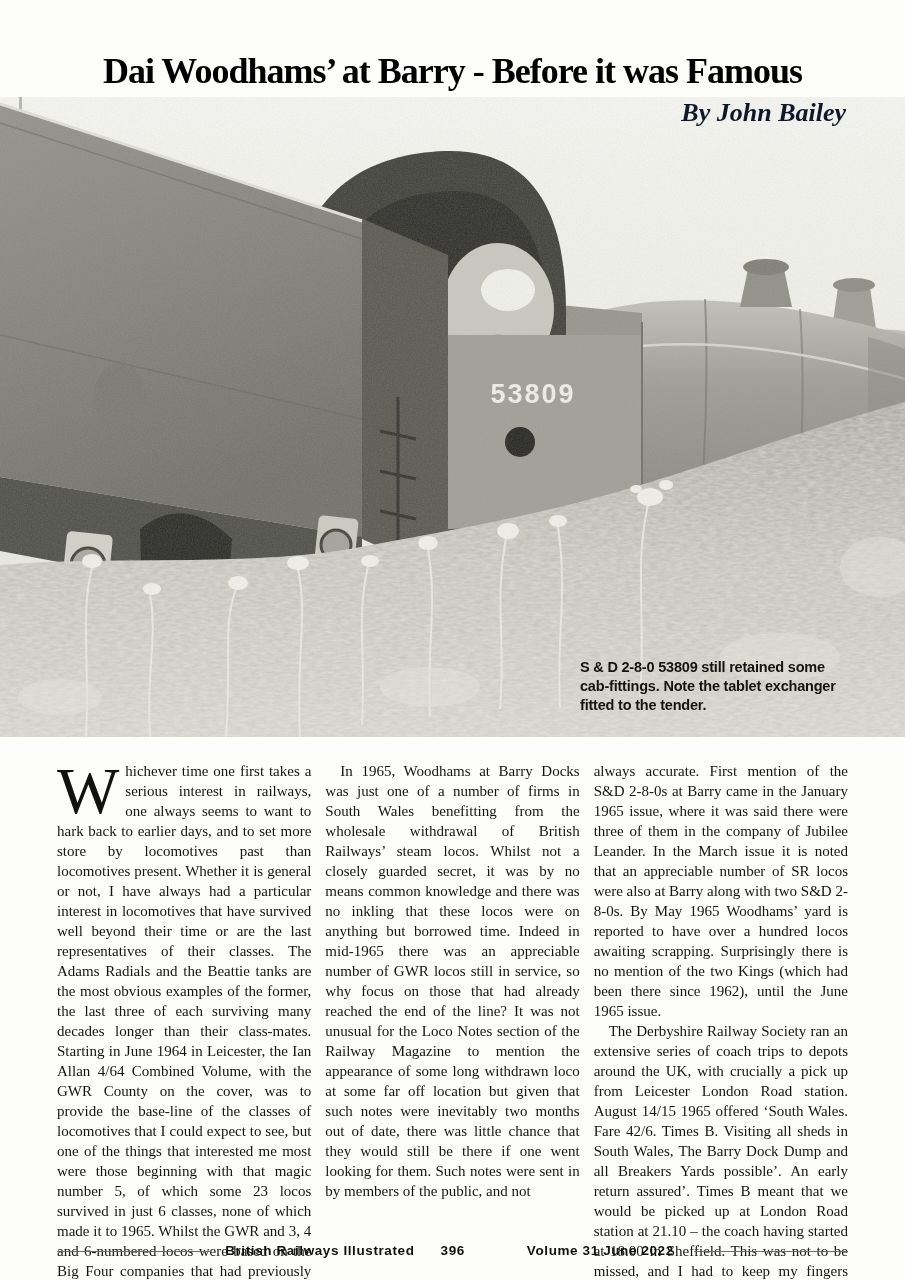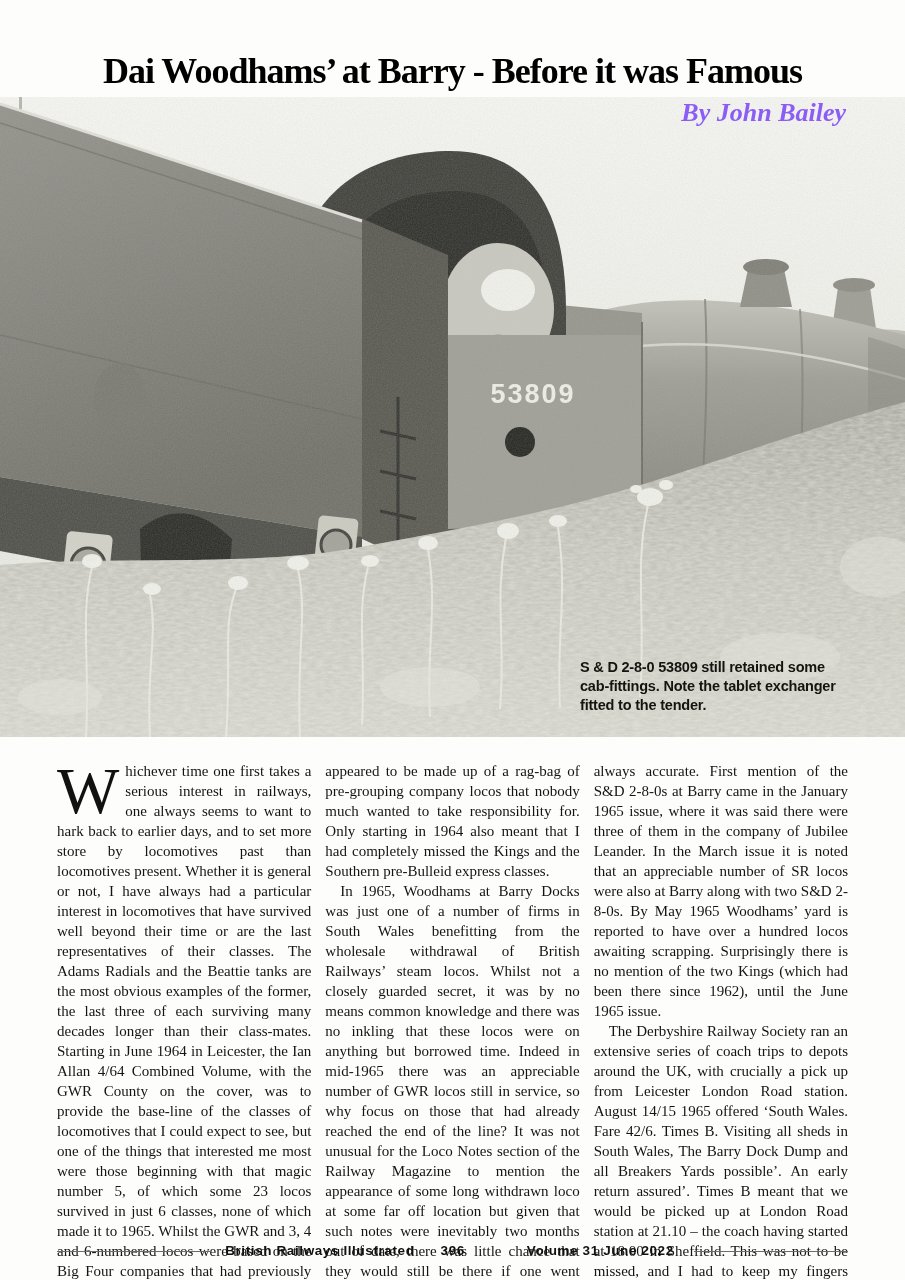--- a/index.html
+++ b/index.html
@@ -2,21 +2,21 @@
 <html><head>
 <meta charset="utf-8">
 <style>
   html,body{margin:0;padding:0;}
   body{width:905px;height:1280px;position:relative;background:#fdfdfb;font-family:"Liberation Serif",serif;}
   .page{position:absolute;inset:0;overflow:hidden;background:#fdfdfb;}
 
   .title{position:absolute;top:52px;left:0;width:100%;margin:0;text-align:center;
     font:700 36px/1.1 "Liberation Serif",serif;letter-spacing:-1px;color:#000000;}
   .byline{position:absolute;top:99px;right:59px;margin:0;
-    font:italic 700 26px/1.1 "Liberation Serif",serif;color:#8b5cf6;z-index:5;}
+    font:italic 700 26px/1.1 "Liberation Serif",serif;color:#0f172a;z-index:5;}
 
   .photo{position:absolute;top:97px;left:0;width:905px;height:640px;}
   .photo svg{display:block;width:905px;height:640px;}
   .caption{position:absolute;left:580px;top:561px;width:276px;
     font:700 14.5px/1.32 "Liberation Sans",sans-serif;letter-spacing:-0.2px;
     color:#14140f;white-space:pre-line;}
 
   .article{position:absolute;top:761px;left:57px;width:791px;display:flex;gap:14px;}
   .col{flex:1;text-align:justify;font-size:15px;line-height:20px;color:#141411;}
   .col p{margin:0;}
@@ -199,21 +199,20 @@
     <figcaption class="caption">S &amp; D 2-8-0 53809 still retained some
 cab-fittings. Note the tablet exchanger
 fitted to the tender.</figcaption>
   </figure>
 
   <div class="article">
       <div class="col">
         <p><span class="dropcap">W</span><span>hichever time one first takes a serious interest in railways, one always seems to want to hark back to earlier days, and to set more store by locomotives past than locomotives present. Whether it is general or not, I have always had a particular interest in locomotives that have survived well beyond their time or are the last representatives of their classes. The Adams Radials and the Beattie tanks are the most obvious examples of the former, the last three of each surviving many decades longer than their class-mates. Starting in June 1964 in Leicester, the Ian Allan 4/64 </span><span class="ital">Combined Volume</span><span>, with the GWR County on the cover, was to provide the base-line of the classes of locomotives that I could expect to see, but one of the things that interested me most were those beginning with that magic number 5, of which some 23 locos survived in just 6 classes, none of which made it to 1965. Whilst the GWR and 3, 4 and 6-numbered locos were based on the Big Four companies that had previously owned them, those beginning with 5</span></p>
       </div>
       <div class="col">
-        <p><span>appeared to be made up of a rag-bag of pre-grouping company locos that nobody much wanted to take responsibility for. Only starting in 1964 also meant that I had completely missed the Kings and the Southern pre-Bulleid express classes.</span></p>
         <p class="indent"><span>In 1965, Woodhams at Barry Docks was just one of a number of firms in South Wales benefitting from the wholesale withdrawal of British Railways’ steam locos. Whilst not a closely guarded secret, it was by no means common knowledge and there was no inkling that these locos were on anything but borrowed time. Indeed in mid-1965 there was an appreciable number of GWR locos still in service, so why focus on those that had already reached the end of the line? It was not unusual for the Loco Notes section of the </span><span class="ital">Railway Magazine</span><span> to mention the appearance of some long withdrawn loco at some far off location but given that such notes were inevitably two months out of date, there was little chance that they would still be there if one went looking for them. Such notes were sent in by members of the public, and not</span></p>
       </div>
       <div class="col">
         <p><span>always accurate. First mention of the S&amp;D 2-8-0s at Barry came in the January 1965 issue, where it was said there were three of them in the company of Jubilee </span><span class="ital">Leander.</span><span> In the March issue it is noted that an appreciable number of SR locos were also at Barry along with two S&amp;D 2-8-0s. By May 1965 Woodhams’ yard is reported to have over a hundred locos awaiting scrapping. Surprisingly there is no mention of the two Kings (which had been there since 1962), until the June 1965 issue.</span></p>
         <p class="indent"><span>The Derbyshire Railway Society ran an extensive series of coach trips to depots around the UK, with crucially a pick up from Leicester London Road station. August 14/15 1965 offered ‘South Wales. Fare 42/6. Times B. Visiting all sheds in South Wales, The Barry Dock Dump and all Breakers Yards possible’. An early return assured’. Times B meant that we would be picked up at London Road station at 21.10 – the coach having started at 18.00 in Sheffield. This was not to be missed, and I had to keep my fingers firmly crossed that the S &amp; D 2-8-0s and the Kings would</span></p>
       </div>
     </div>
 
   <div class="footer">
     <div class="rule"></div>

